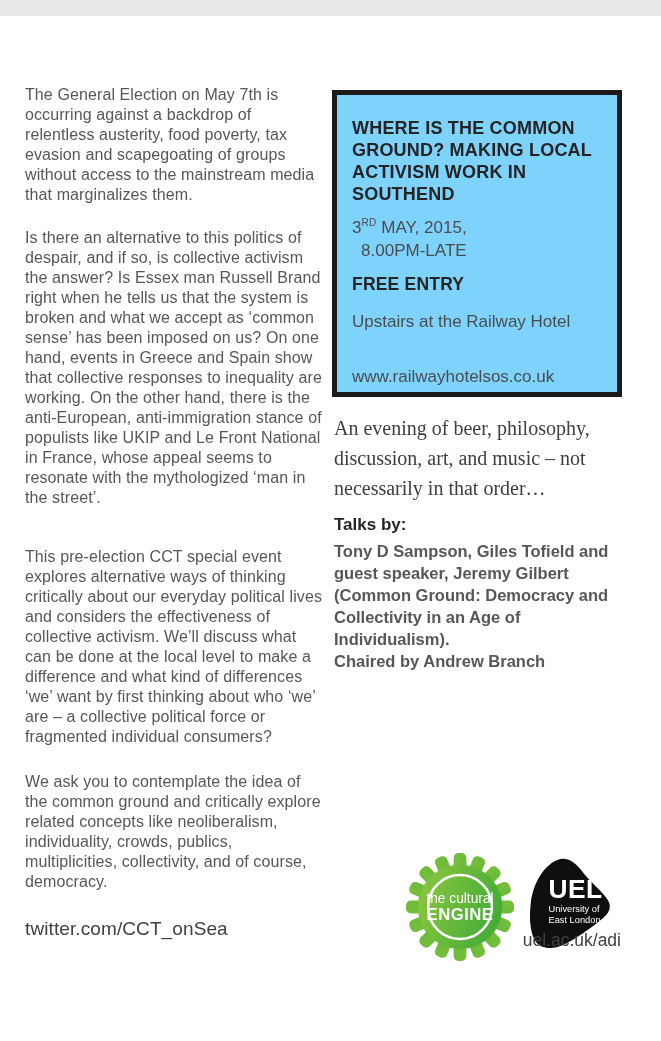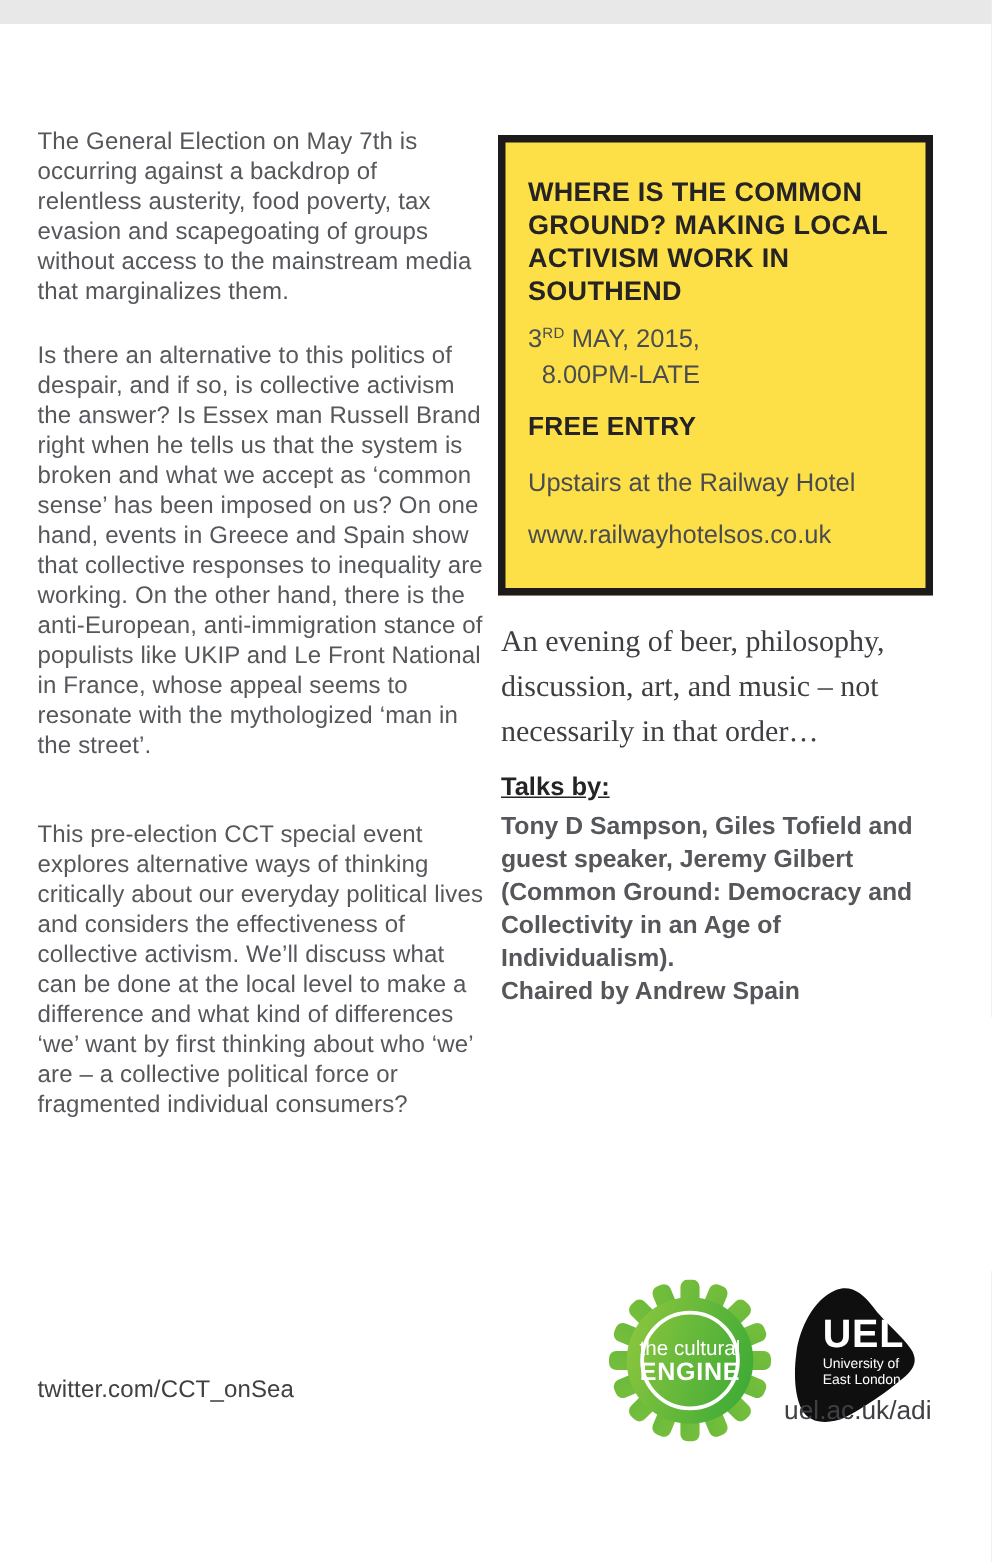--- a/index.html
+++ b/index.html
@@ -12,57 +12,57 @@
   .abs { position:absolute; }
 
   
   .para {
     left:25px; width:300px;
     font-size:16px; line-height:20px; color:#55575b;
     letter-spacing:0.1px;
   }
   .footer-link {
     left:25px; width:320px;
-    font-size:16px; color:#3f4043; letter-spacing:0.1px;
+    font-size:19px; color:#3f4043; letter-spacing:0.1px;
   }
 
   
   .event-box {
     left:332px; top:74px; width:290px; height:307px;
     border:5px solid #1c1a1b; box-sizing:border-box;
-    background:#fde047;
+    background:#7dd3fc;
   }
   .event-title {
     position:absolute; left:15px; top:22px; width:245px;
     font-size:18px; font-weight:bold; line-height:22px;
     color:#262324; letter-spacing:0.2px;
   }
   .event-date {
     position:absolute; left:15px; top:116px;
     font-size:17px; line-height:23px; color:#4b4c50;text-align:right;
   }
   .event-date sup { font-size:10px; vertical-align:super; letter-spacing:0.3px; }
   .free-entry {
     position:absolute; left:15px; top:179px;
     font-size:17.5px; font-weight:bold; color:#262324; letter-spacing:0.2px;text-align:right;
   }
   .venue   { position:absolute; left:15px; top:217px; font-size:17px; color:#4b4c50; }
-  .website { position:absolute; left:15px; top:252px; font-size:17px; color:#4b4c50; }
+  .website { position:absolute; left:15px; top:272px; font-size:17px; color:#4b4c50; }
 
   
   .tagline {
     left:334px; top:397px; width:268px;
     font-family:"Liberation Serif", serif; 
     font-size:20px; line-height:30px; color:#3d3e42;
   }
 
   
   .talks-heading {
     left:334px; top:499px;
-    font-size:17px; font-weight:bold; color:#262324;text-decoration:underline;
+    font-size:17px; font-weight:bold; color:#262324;
   }
   .talks-block {
     left:334px; top:524px; width:302px;
     font-size:16.5px; line-height:22px; color:#55575b;font-weight:bold;
   }
 
   
   .engine-logo { left:406px; top:837px; width:108px; height:108px; }
   .uel-logo    { left:527px; top:841px; width:86px;  height:92px;  }
   .uel-url {
@@ -72,41 +72,42 @@
   svg text { font-family:"Liberation Sans", sans-serif; }
 </style>
 </head>
 <body>
 
 <div class="page">
 
   <div class="abs para" style="top:69px">The General Election on May 7th is occurring against a backdrop of relentless austerity, food poverty, tax evasion and scapegoating of groups without access to the mainstream media that marginalizes them.</div>
   <div class="abs para" style="top:212px">Is there an alternative to this politics of despair, and if so, is collective activism the answer? Is Essex man Russell Brand right when he tells us that the system is broken and what we accept as ‘common sense’ has been imposed on us? On one hand, events in Greece and Spain show that collective responses to inequality are working. On the other hand, there is the anti-European, anti-immigration stance of populists like UKIP and Le Front National in France, whose appeal seems to resonate with the mythologized ‘man in the street’.</div>
   <div class="abs para" style="top:531px">This pre-election CCT special event explores alternative ways of thinking critically about our everyday political lives and considers the effectiveness of collective activism. We’ll discuss what can be done at the local level to make a difference and what kind of differences ‘we’ want by first thinking about who ‘we’ are – a collective political force or fragmented individual consumers?</div>
+  <div class="abs para" style="top:756px">We ask you to contemplate the idea of the common ground and critically explore related concepts like neoliberalism, individuality, crowds, publics, multiplicities, collectivity, and of course, democracy.</div>
 
   <div class="abs footer-link" style="top:902px">twitter.com/CCT_onSea</div>
 
   <div class="abs event-box">
     <div class="event-title">WHERE IS THE COMMON GROUND? MAKING LOCAL ACTIVISM WORK IN SOUTHEND</div>
     <div class="event-date">
       <span>3</span><sup>RD</sup><span> MAY, 2015,</span>
       <br>
       <span>8.00PM-LATE</span>
     </div>
     <div class="free-entry">FREE ENTRY</div>
     <div class="venue">Upstairs at the Railway Hotel</div>
     <div class="website">www.railwayhotelsos.co.uk</div>
   </div>
 
   <div class="abs tagline">An evening of beer, philosophy, discussion, art, and music – not necessarily in that order…</div>
 
   <div class="abs talks-heading">Talks by:</div>
   <div class="abs talks-block">
     <div>Tony D Sampson, Giles Tofield and guest speaker, Jeremy Gilbert (Common Ground: Democracy and Collectivity in an Age of Individualism).</div>
-    <div>Chaired by Andrew Spain</div>
+    <div>Chaired by Andrew Branch</div>
   </div>
 
   <svg class="abs engine-logo" viewBox="0 0 110 110">
     <defs>
       <linearGradient id="ceg" gradientUnits="userSpaceOnUse" x1="8" y1="40" x2="104" y2="72">
         <stop offset="0" stop-color="#8dc63f"></stop>
         <stop offset="1" stop-color="#39a935"></stop>
       </linearGradient>
     </defs>
     <g fill="url(#ceg)">

